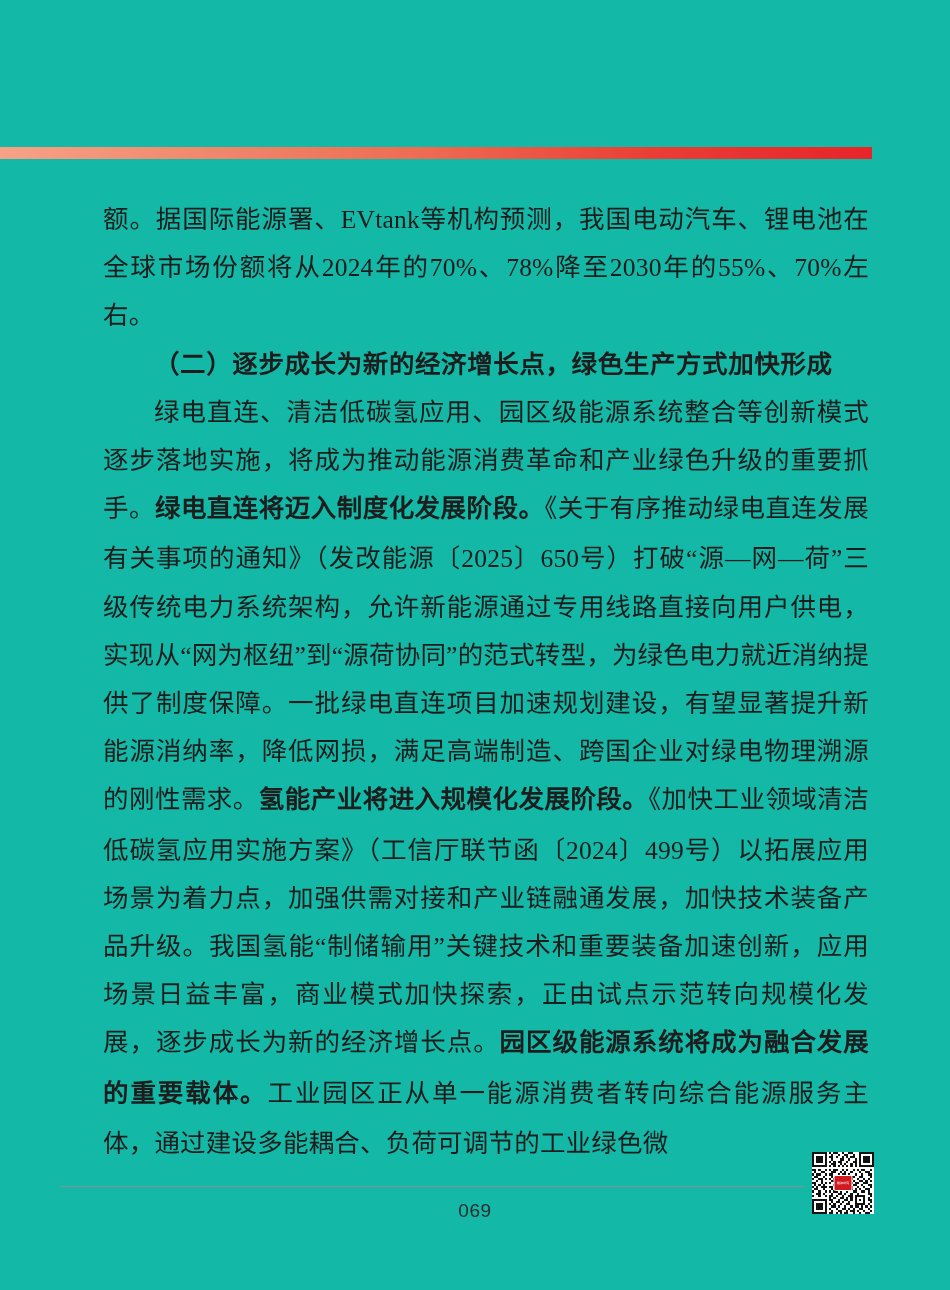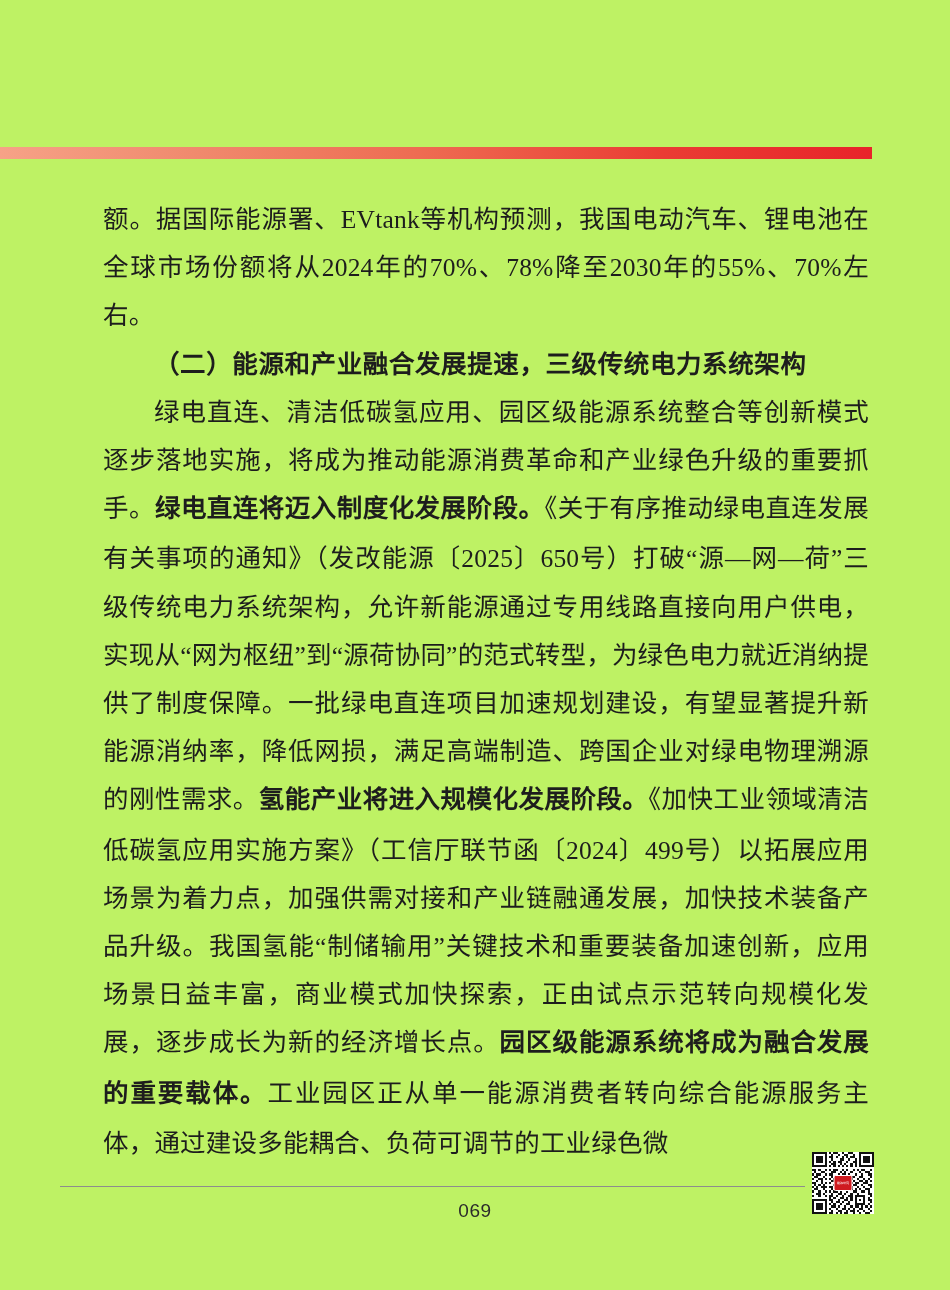--- a/index.html
+++ b/index.html
@@ -8,21 +8,21 @@
     padding: 0;
     background: #ffffff;
   }
   body {
     font-family: "Liberation Serif", "DejaVu Serif", serif;
   }
   .page {
     position: relative;
     width: 950px;
     height: 1290px;
-    background: #bef264;
+    background: #14b8a6;
     overflow: hidden;
     box-sizing: border-box;
   }
 
   
   .header-bar {
     position: absolute;
     left: 0;
     top: 147px;
     width: 872px;
@@ -130,21 +130,21 @@
 <body>
 
 <div class="page">
 
   <div class="header-bar"></div>
 
   <div class="content">
 
     <p class="body-text">额。据国际能源署、EVtank等机构预测，我国电动汽车、锂电池在全球市场份额将从2024年的70%、78%降至2030年的55%、70%左右。</p>
 
-    <p class="heading">（二）能源和产业融合发展提速，三级传统电力系统架构</p>
+    <p class="heading">（二）逐步成长为新的经济增长点，绿色生产方式加快形成</p>
 
     <p class="body-text indent" id="body-paragraph"><span>绿电直连、清洁低碳氢应用、园区级能源系统整合等创新模式逐步落地实施，将成为推动能源消费革命和产业绿色升级的重要抓手。</span><b class="em">绿电直连将迈入制度化发展阶段。</b><span>《关于有序推动绿电直连发展有关事项的通知》（发改能源〔2025〕650号）打破“源—网—荷”三级传统电力系统架构，允许新能源通过专用线路直接向用户供电，实现从“网为枢纽”到“源荷协同”的范式转型，为绿色电力就近消纳提供了制度保障。一批绿电直连项目加速规划建设，有望显著提升新能源消纳率，降低网损，满足高端制造、跨国企业对绿电物理溯源的刚性需求。</span><b class="em">氢能产业将进入规模化发展阶段。</b><span>《加快工业领域清洁低碳氢应用实施方案》（工信厅联节函〔2024〕499号）以拓展应用场景为着力点，加强供需对接和产业链融通发展，加快技术装备产品升级。我国氢能“制储输用”关键技术和重要装备加速创新，应用场景日益丰富，商业模式加快探索，正由试点示范转向规模化发展，逐步成长为新的经济增长点。</span><b class="em">园区级能源系统将成为融合发展的重要载体。</b><span>工业园区正从单一能源消费者转向综合能源服务主体，通过建设多能耦合、负荷可调节的工业绿色微</span></p>
 
   </div>
 
   <div class="footer">
     <div class="footer-rule"></div>
     <div class="page-number">069</div>
   </div>
 

